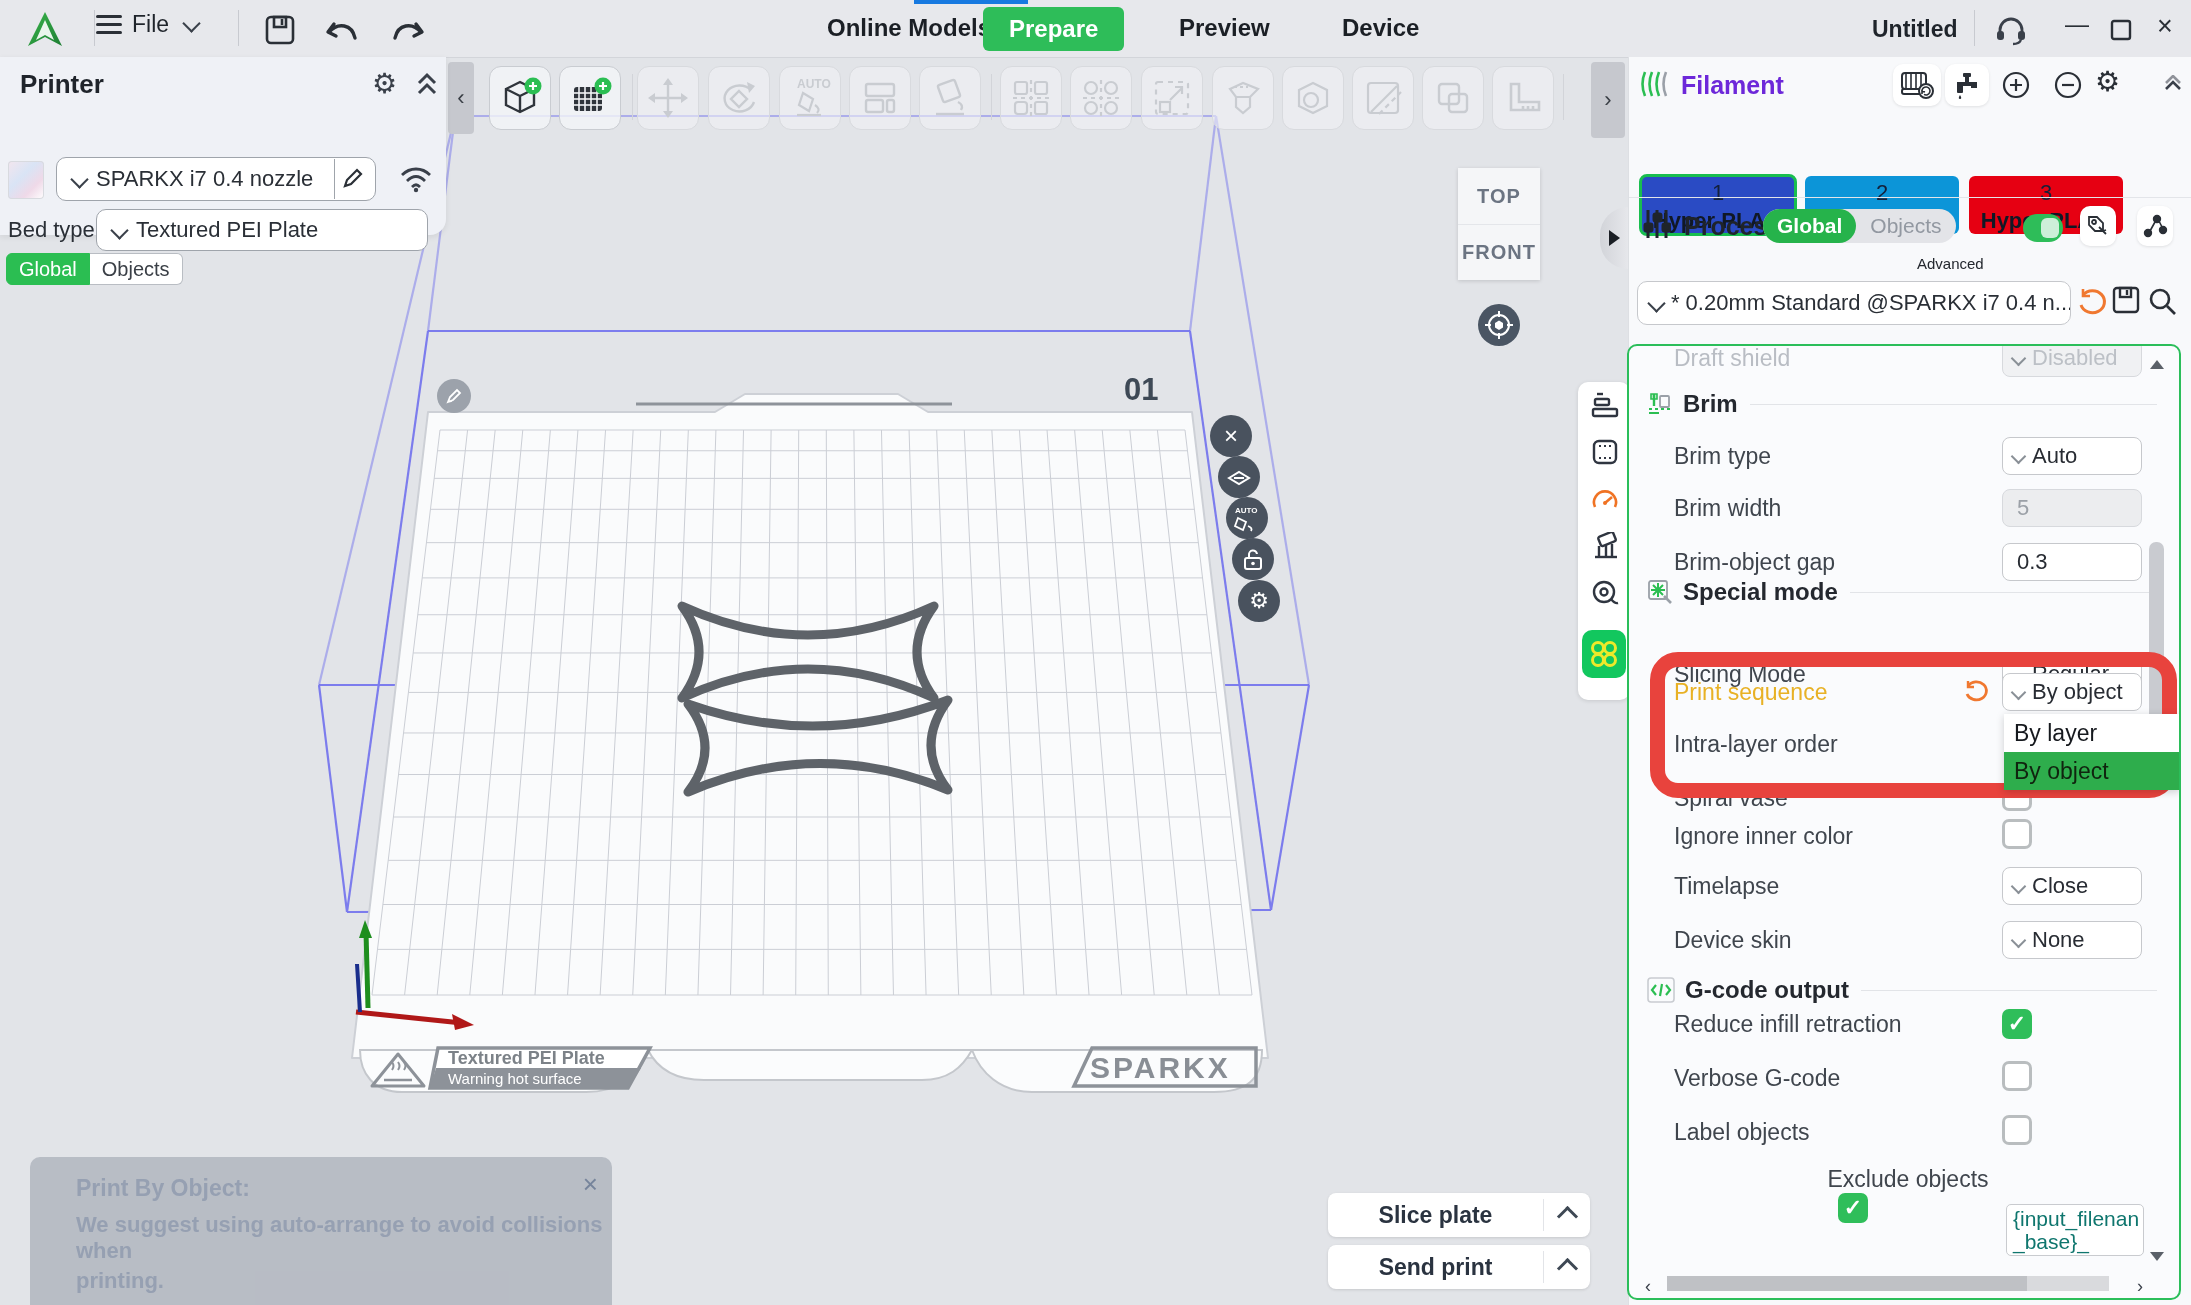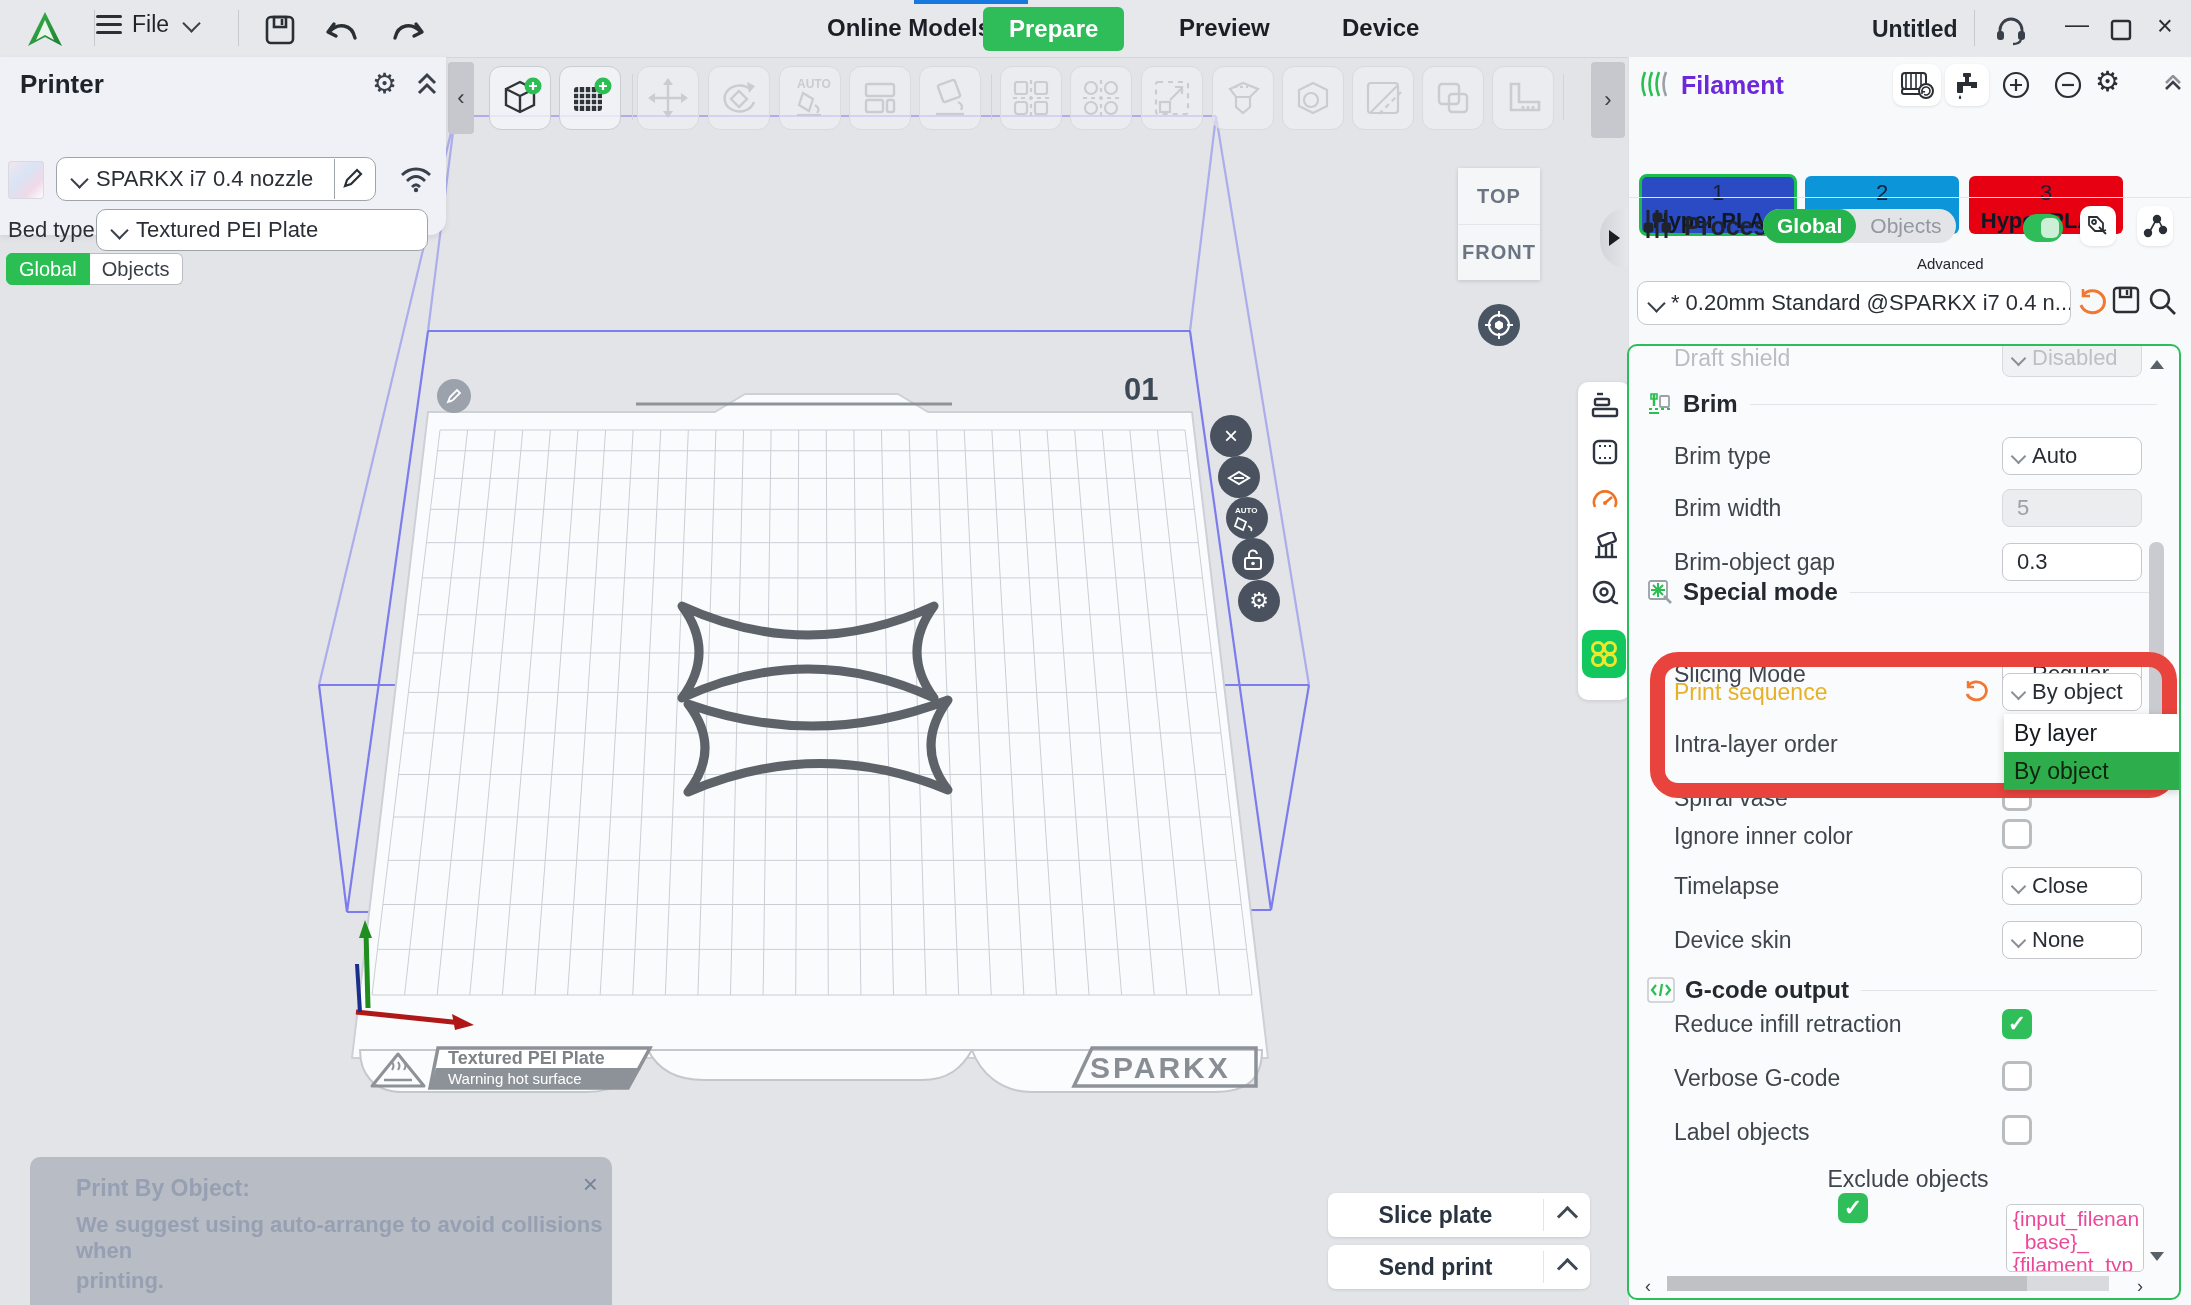--- a/index.html
+++ b/index.html
@@ -686,21 +686,21 @@
       <span class="slabel">Label objects</span>
       <div style="width:140px;"><span class="cbx" style="display:inline-block;"></span></div>
     </div>
     <div class="srow" style="top:820px;flex-direction:column;">
       <span class="slabel">Exclude objects</span>
       <div style="width:140px;">
           <span class="cbx chk">✓</span>
         </div>
     </div>
 
-    <div class="ab" style="left:377px;top:858px;width:138px;height:68px;background:#fff;border:1.6px solid #C9CBCF;border-radius:5px;overflow:hidden;font-size:21px;color:#ec4899;line-height:23px;padding:2px 0 0 6px;box-sizing:border-box;">
+    <div class="ab" style="left:377px;top:858px;width:138px;height:52px;background:#fff;border:1.6px solid #C9CBCF;border-radius:5px;overflow:hidden;font-size:21px;color:#0f766e;line-height:23px;padding:2px 0 0 6px;box-sizing:border-box;">
       <div>{input_filenan</div>
       <div>_base}_</div>
       <div>{filament_typ</div>
     </div>
 
     <div class="ab" style="left:519px;top:0;width:17px;height:948px;">
       <div style="position:absolute;top:14px;left:2px;width:0;height:0;border-left:7px solid transparent;border-right:7px solid transparent;border-bottom:9px solid #5A6068;"></div>
       <div style="position:absolute;top:196px;left:1px;width:15px;height:240px;background:#C9CBD0;border-radius:7px;"></div>
       <div style="position:absolute;top:906px;left:2px;width:0;height:0;border-left:7px solid transparent;border-right:7px solid transparent;border-top:9px solid #5A6068;"></div>
     </div>

